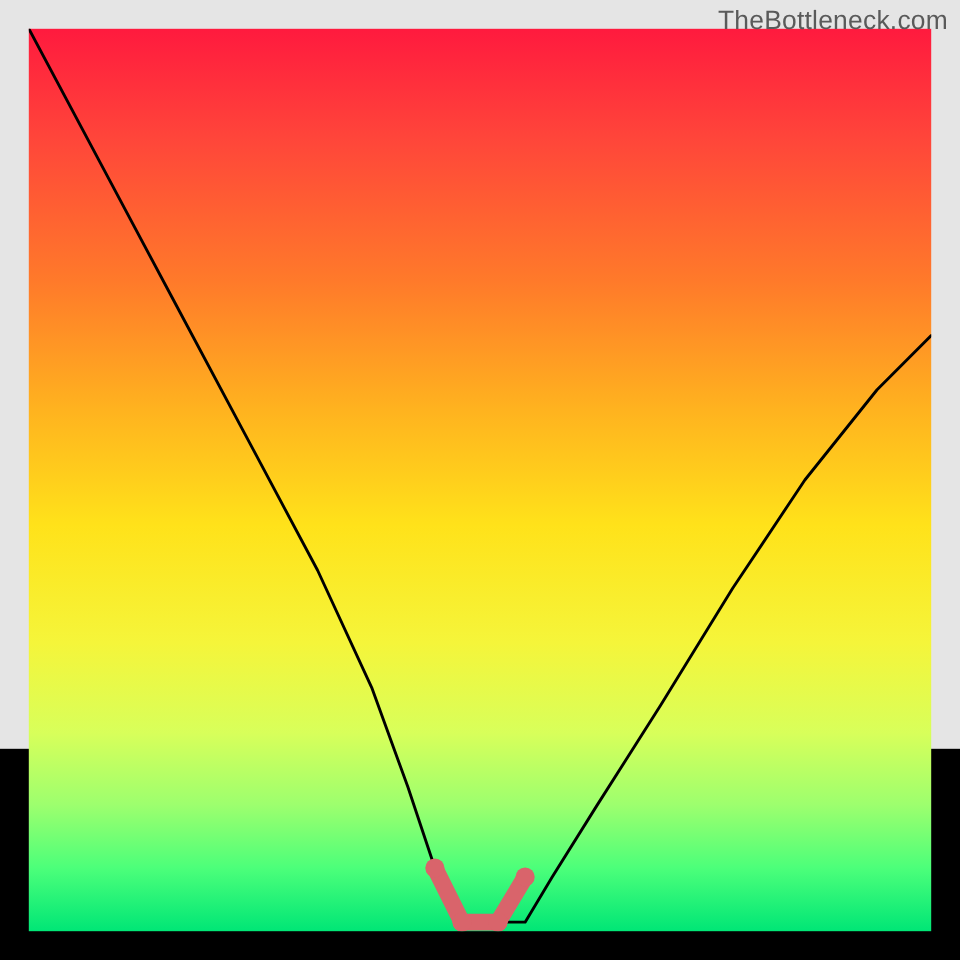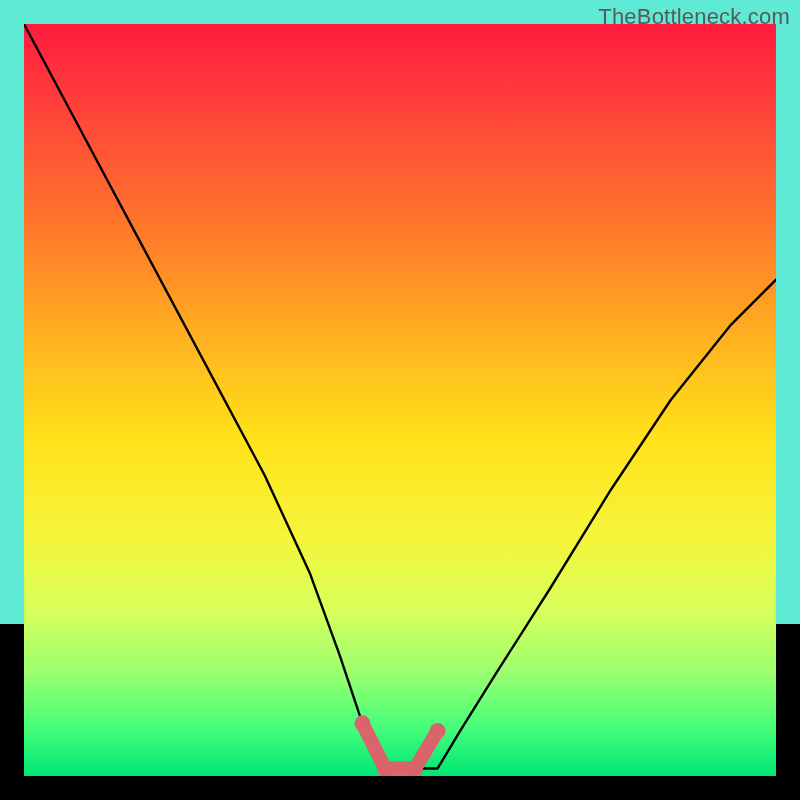--- a/index.html
+++ b/index.html
@@ -1,21 +1,21 @@
 <!DOCTYPE html>
 <html><head>
 <meta charset="utf-8">
 <style>
   * { margin: 0; padding: 0; box-sizing: border-box; }
   html, body { width: 800px; height: 800px; overflow: hidden; background: #000; }
   .frame {
     position: relative;
     width: 800px;
     height: 624px;
-    background: #5eead4;
+    background: #e5e5e5;
   }
   .plot-area {
     position: absolute;
     left: 24px;
     top: 24px;
     width: 752px;
     height: 752px;
     background: linear-gradient(to bottom,
       #ff1a3e 0%,
       #ff453a 12%,

